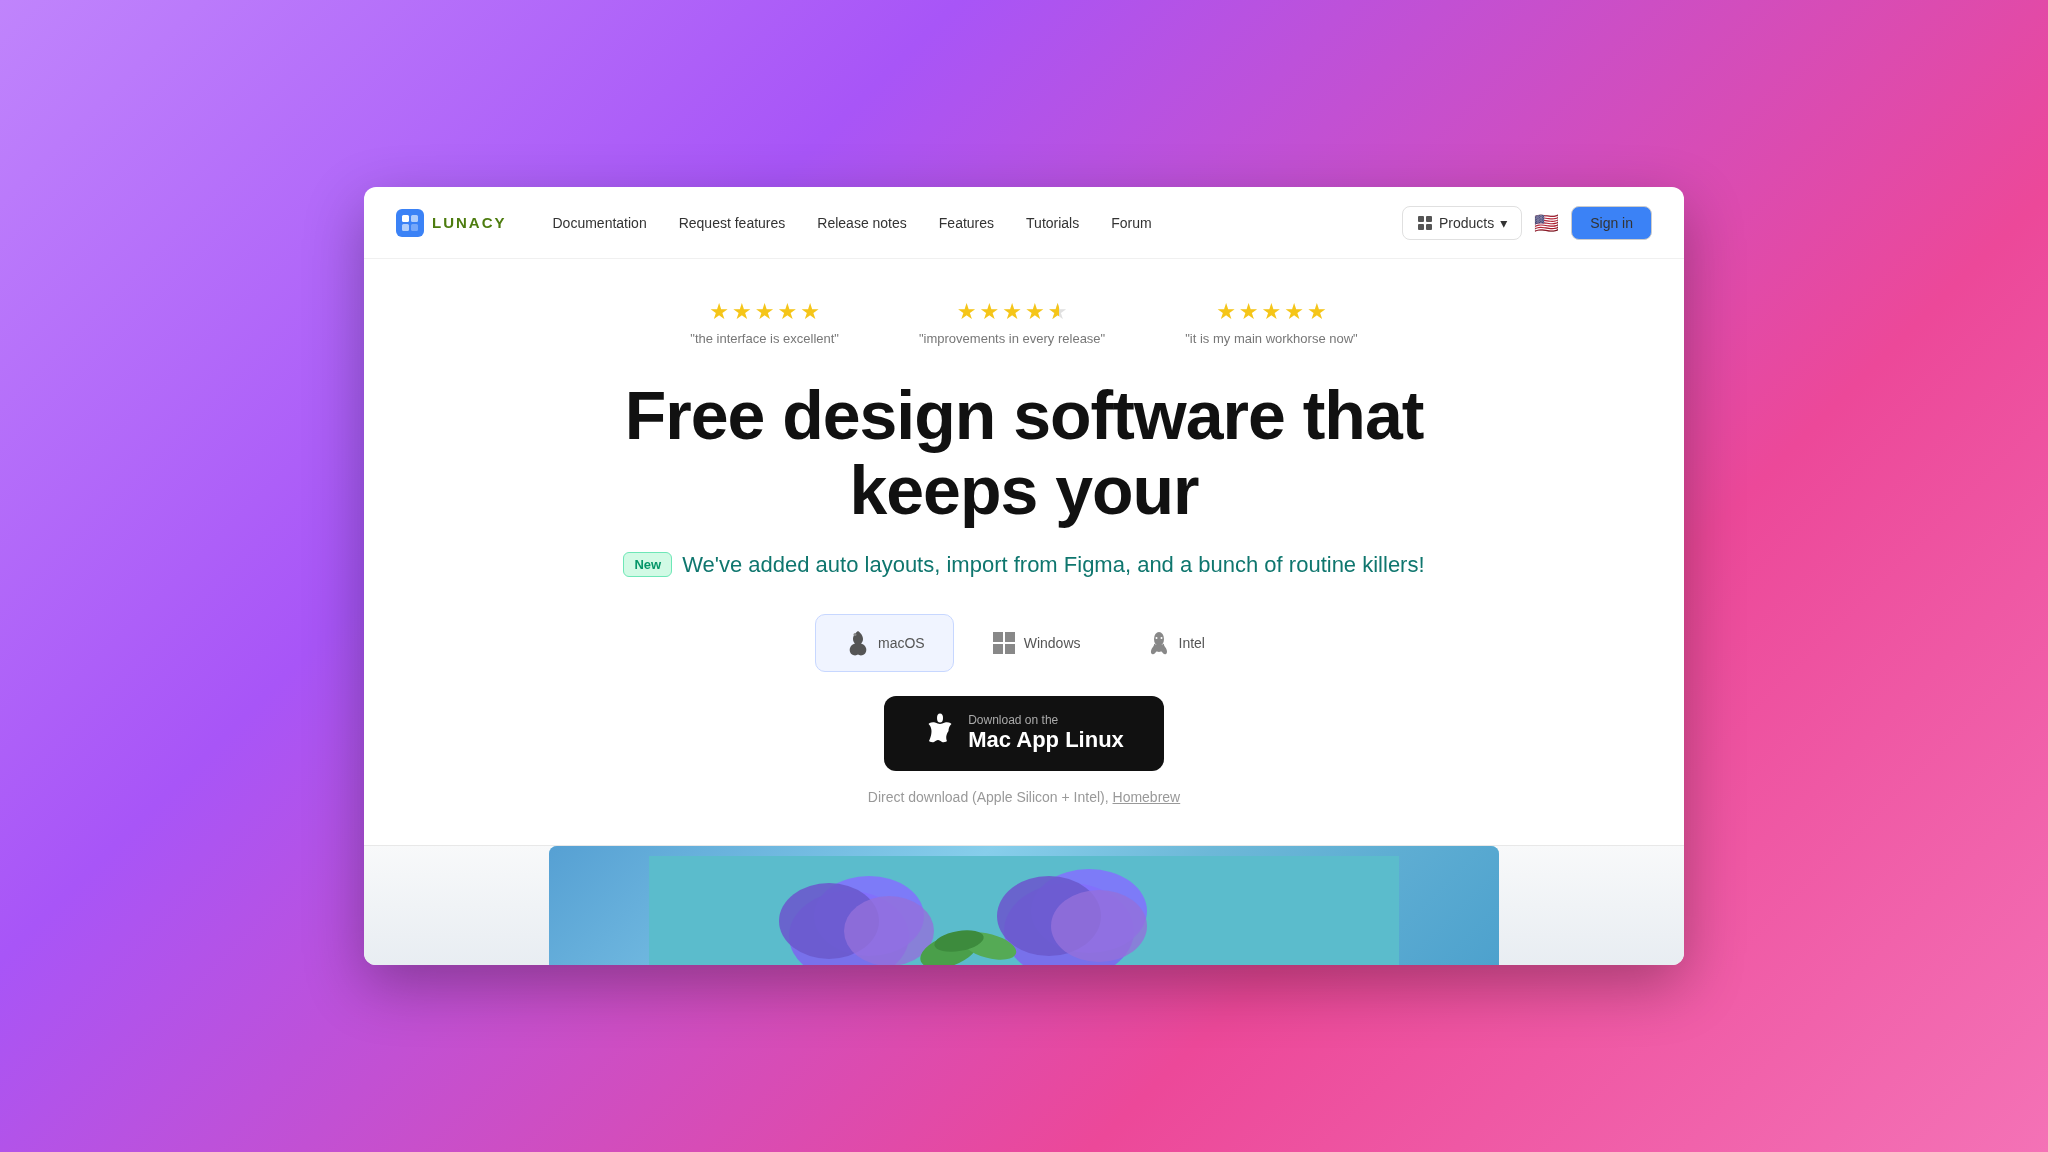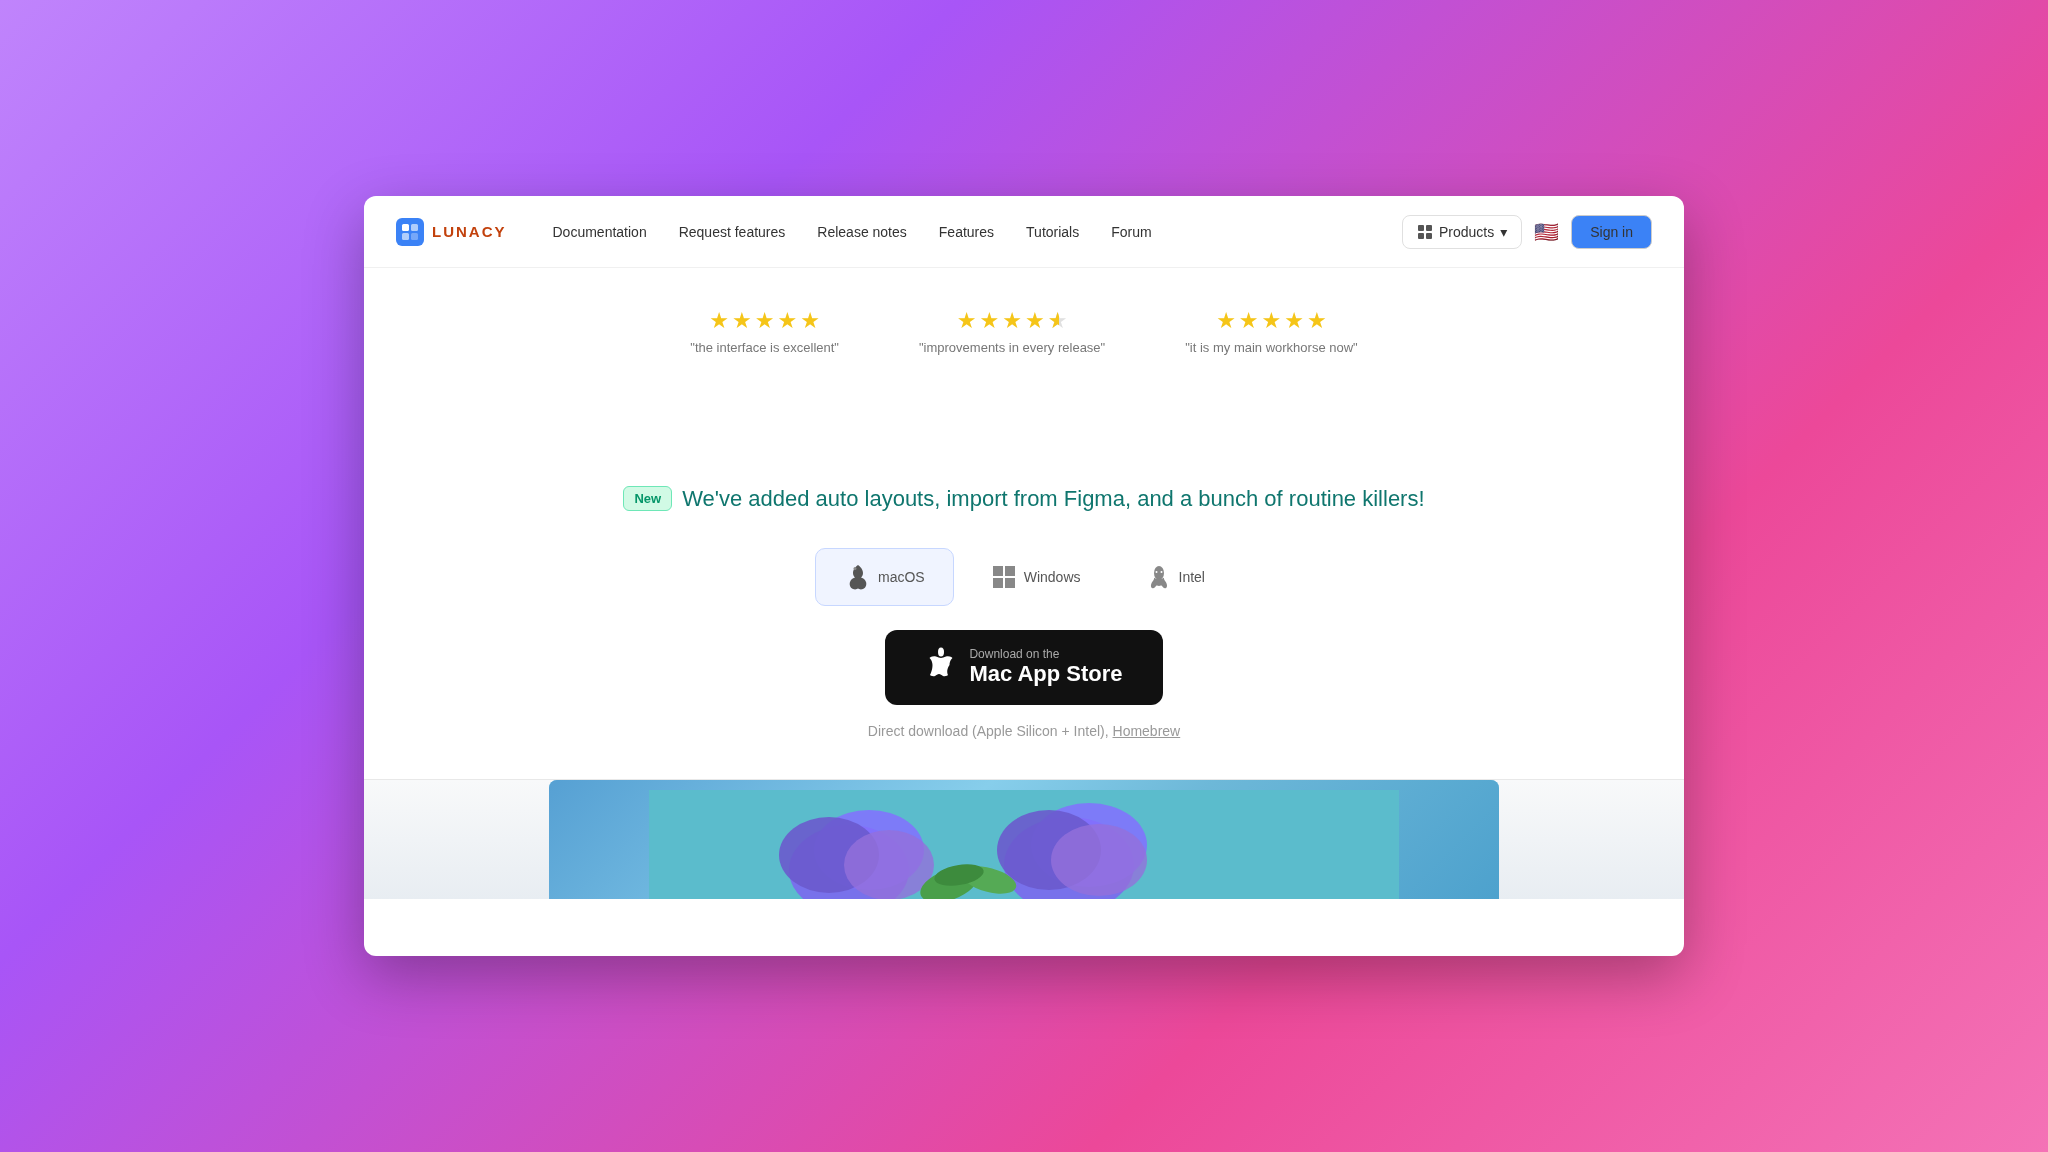--- a/index.html
+++ b/index.html
@@ -44,21 +44,21 @@
       align-items: center;
       justify-content: center;
       color: white;
       font-size: 14px;
       font-weight: bold;
     }
     .logo-text {
       font-size: 15px;
       font-weight: 700;
       letter-spacing: 2px;
-      color: #c2410c;
+      color: #4d7c0f;
     }
     .nav-links {
       display: flex;
       gap: 4px;
       flex: 1;
     }
     .nav-link {
       padding: 8px 14px;
       color: #333;
       font-size: 14px;
@@ -294,21 +294,21 @@
           <span>★</span>
           <span>★</span>
           <span>★</span>
         </div>
         <div class="rating-quote">"it is my main workhorse now"</div>
       </div>
     </div>
 
     
     <h1 class="hero-heading">
-      <br>
+      <span>Free design software that keeps your</span><br>
     </h1>
 
     
     <div class="new-row">
       <span class="new-badge">New</span>
       <span class="new-text">We've added auto layouts, import from Figma, and a bunch of routine killers!</span>
     </div>
 
     
     <div class="os-tabs">
@@ -344,21 +344,21 @@
     
     <a class="download-btn">
       <span class="download-btn-icon">
         <svg width="30" height="36" viewBox="0 0 30 36" fill="white">
           <path d="M24.5 19C24.5 14.5 27.5 12 27.5 12C27.5 12 25 9.5 21 10.5C19 11 17.5 12 16 12C14.5 12 13 11 11 10.5C7 9.5 4.5 12 4.5 12C4.5 12 7.5 14.5 7.5 19C7.5 24.5 5 29 5 29C5 29 7.5 31 10 30C11.5 29 12.5 28 14 28C15.5 28 16.5 29 18 30C20.5 31 23 29 23 29C23 29 20.5 24.5 24.5 19Z"></path>
           <ellipse cx="16" cy="6" rx="3" ry="4.5"></ellipse>
         </svg>
       </span>
       <div class="download-btn-text">
         <span class="download-small">Download on the</span>
-        <span class="download-large">Mac App Store</span>
+        <span class="download-large">Mac App Linux</span>
       </div>
     </a>
 
     
     <div class="direct-links">
       <span>Direct download (Apple Silicon + Intel),</span>
       <a>Homebrew</a>
     </div>
 
   </div>

